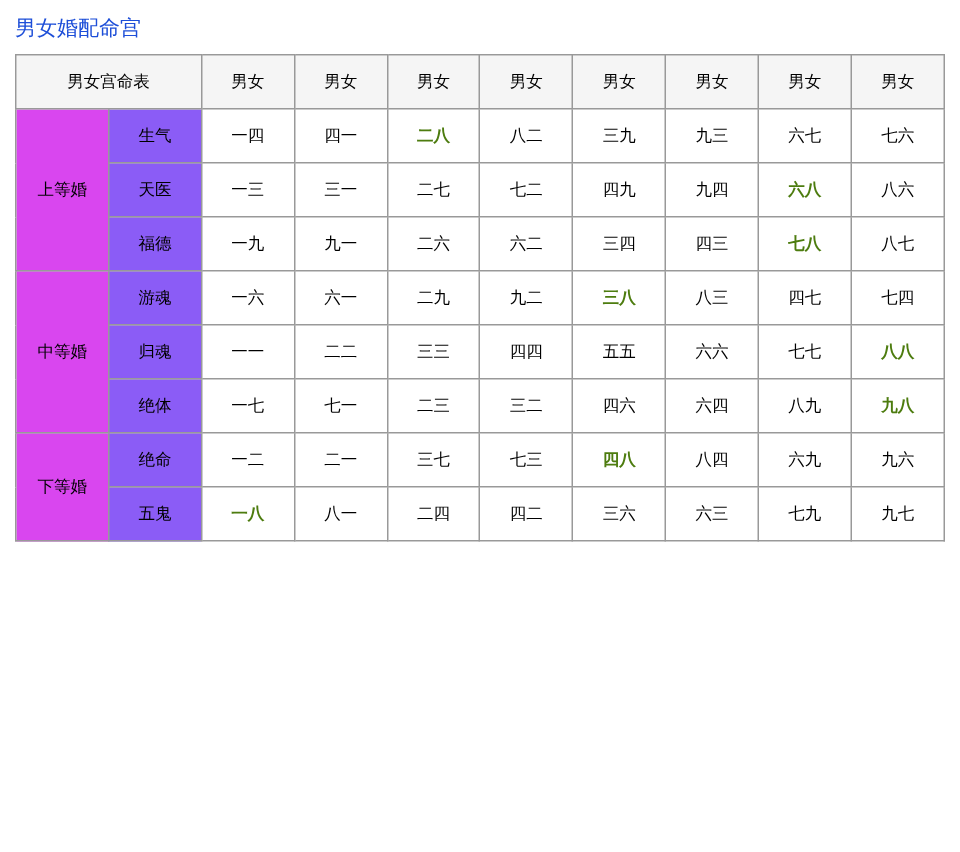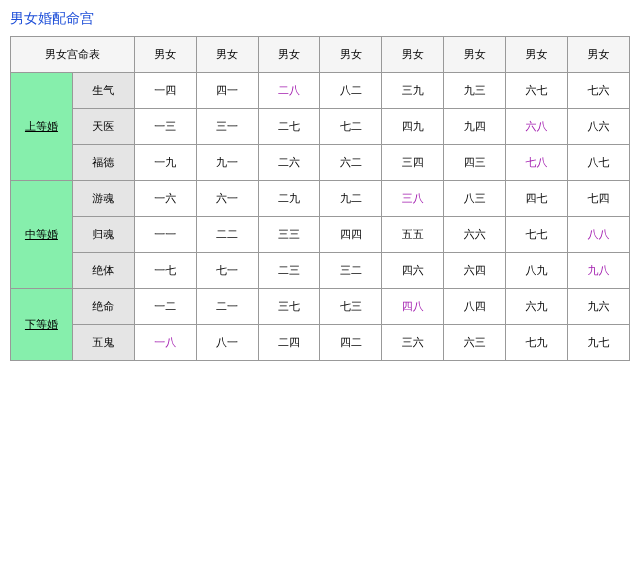--- a/index.html
+++ b/index.html
@@ -25,28 +25,27 @@
       text-align: center;
       padding: 4px 2px;
       min-width: 55px;
       height: 36px;
       color: #000;
     }
     th {
       background: #f5f5f5;
       font-weight: normal;
     }
-    .red { color: #a21caf; }
+    .red { color: #4d7c0f; font-weight: bold; }
     .row-header {
-      background: #e5e5e5;
+      background: #8b5cf6;
     }
     .group-header {
-      background: #86efac;
+      background: #d946ef;
       vertical-align: middle;
-      text-decoration: underline;
     }
   </style>
 </head>
 <body>
 
 <div class="page-title">男女婚配命宫</div>
 
 <table>
   <thead>
     <tr>

